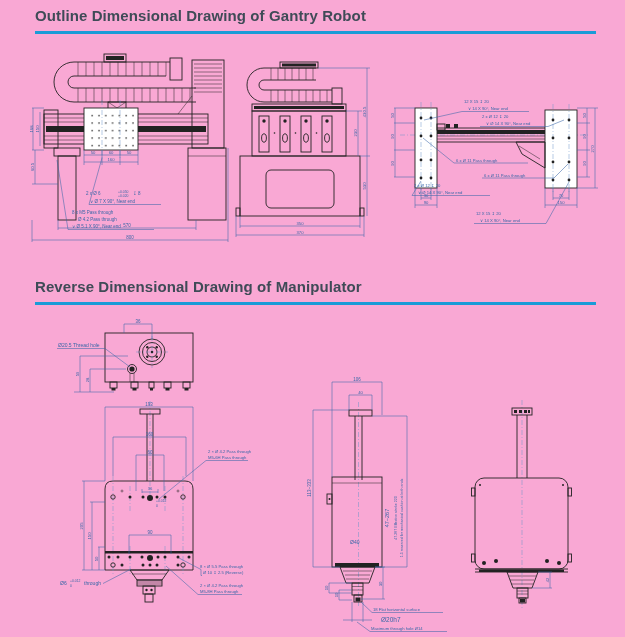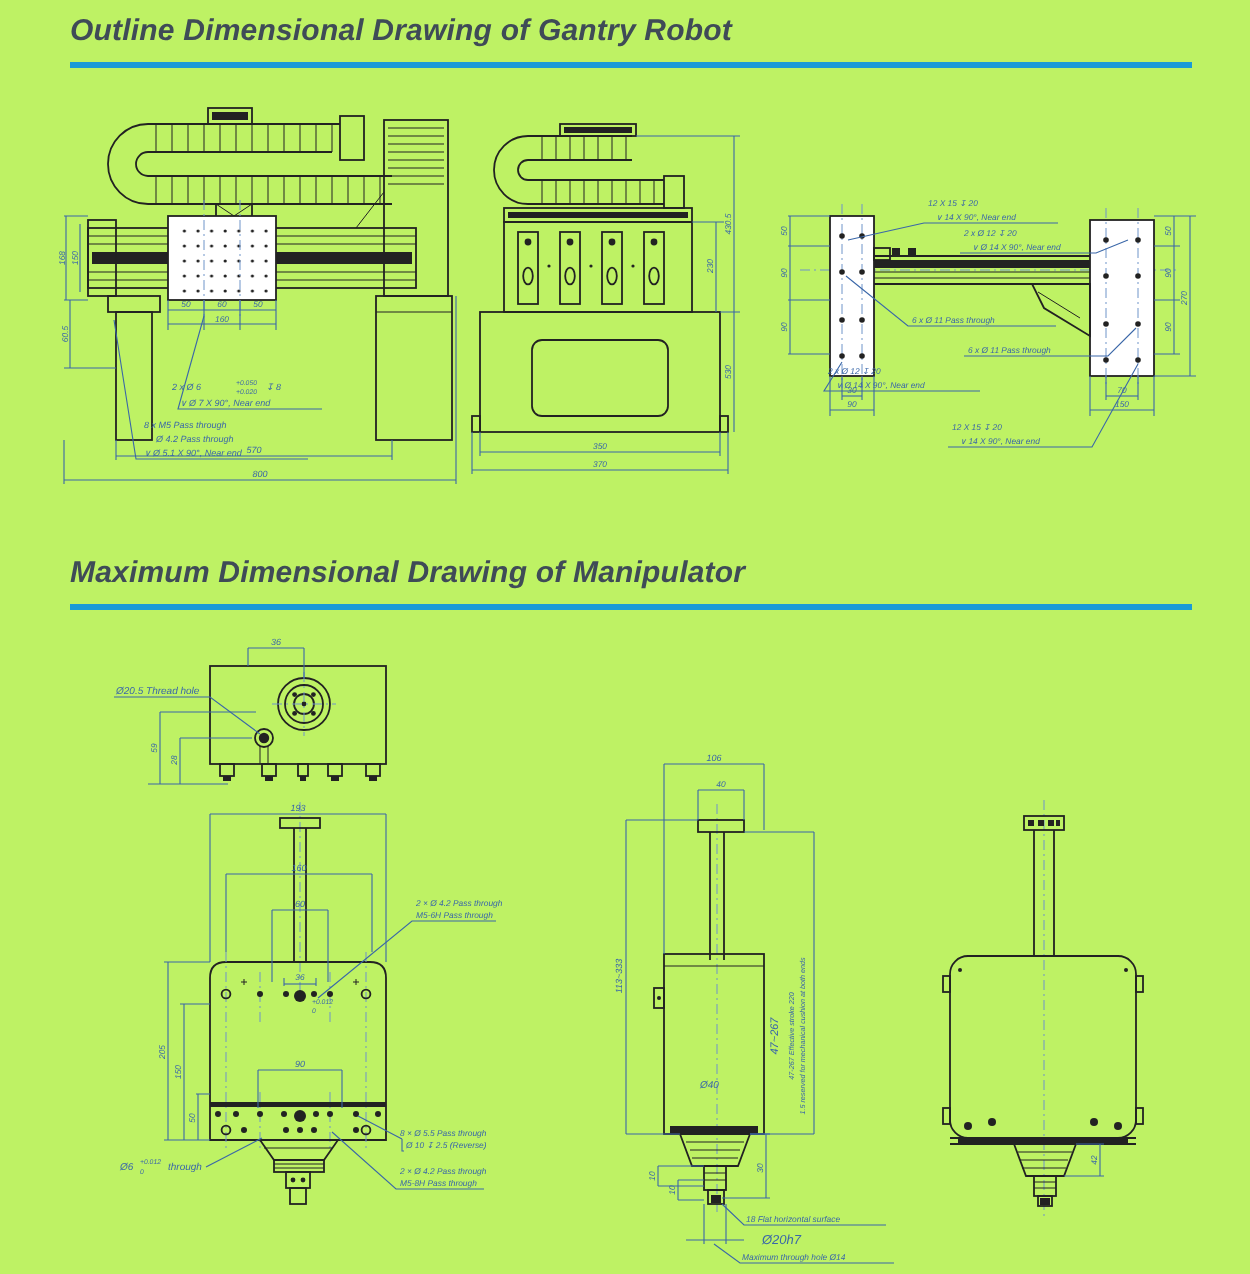--- a/index.html
+++ b/index.html
@@ -1,17 +1,17 @@
 <!DOCTYPE html>
 <html><head>
 <meta charset="utf-8">
 <style>
   html,body{margin:0;padding:0;background:#fff;}
-  .page{position:relative;width:625px;height:637px;background:#bef264;overflow:hidden;
-        font-family:"Liberation Sans",sans-serif;font-style:italic;}
+  .page{position:relative;width:625px;height:637px;background:#f9a8d4;overflow:hidden;
+        font-family:"Liberation Sans",sans-serif;}
   .sec-title{position:absolute;left:35px;width:560px;font-size:15px;font-weight:bold;
              color:#3f4b57;letter-spacing:0.1px;}
   .rule{position:absolute;left:35px;width:561px;height:3px;background:#1a9bd7;}
   svg{position:absolute;overflow:visible;}
   .k{stroke:#222;stroke-width:0.9;fill:none;}
   .kt{stroke:#222;stroke-width:0.5;fill:none;}
   .kf{fill:#222;stroke:none;}
   .wf{fill:#fff;stroke:#222;stroke-width:0.9;}
   .d{stroke:#3a67a8;stroke-width:0.55;fill:none;}
   .cl{stroke:#6f94c9;stroke-width:0.5;fill:none;stroke-dasharray:5 2 1 2;}
@@ -223,21 +223,21 @@
       <path class="d" d="M94,100H166 L180,86"></path>
       <text class="t4" x="26" y="109">2 x   Ø 12   ↧ 20</text>
       <text class="t4" x="30" y="116">∨  Ø 14 X 90°,  Near end</text>
       <path class="d" d="M102,117.5H24 L33,103"></path>
       <text class="t4" x="88" y="137">12 X 15     ↧ 20</text>
       <text class="t4" x="92" y="144">∨  14 X 90°,  Near end</text>
       <path class="d" d="M86,145.5H158 L181,104"></path>
     </g>
   </svg>
 
-  <div class="sec-title" style="top:278px">Maximum Dimensional Drawing of Manipulator</div>
+  <div class="sec-title" style="top:278px">Reverse Dimensional Drawing of Manipulator</div>
   <div class="rule" style="top:302px"></div>
 
   <svg style="left:28px;top:308px" width="205" height="95" viewBox="0 0 205 95">
     <g>
       <rect class="k" x="77" y="25" width="88" height="49"></rect>
       <g>
         <rect class="k" x="82" y="74" width="7" height="6"></rect>
           <rect class="kf" x="83.5" y="80" width="4" height="2.5"></rect>
         <rect class="k" x="103" y="74" width="7" height="6"></rect>
           <rect class="kf" x="104.5" y="80" width="4" height="2.5"></rect>

